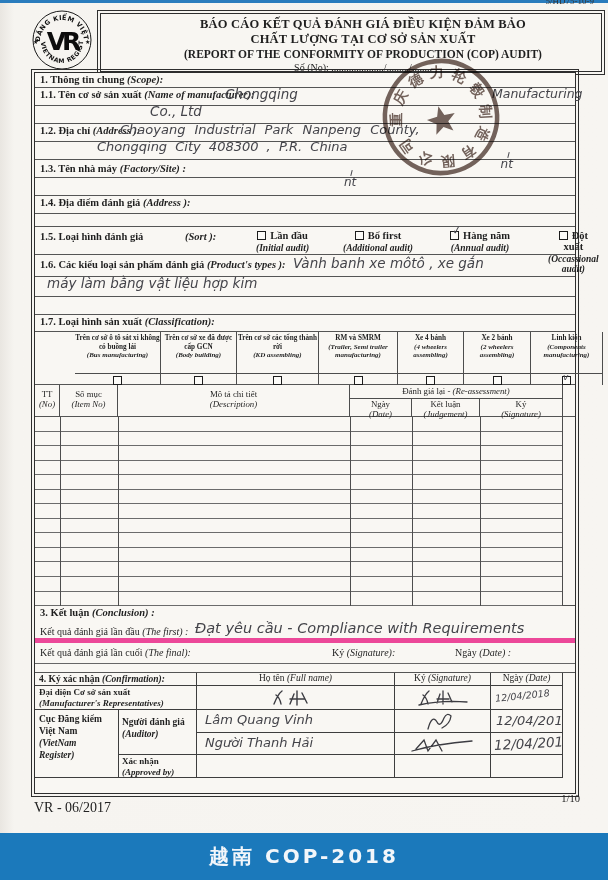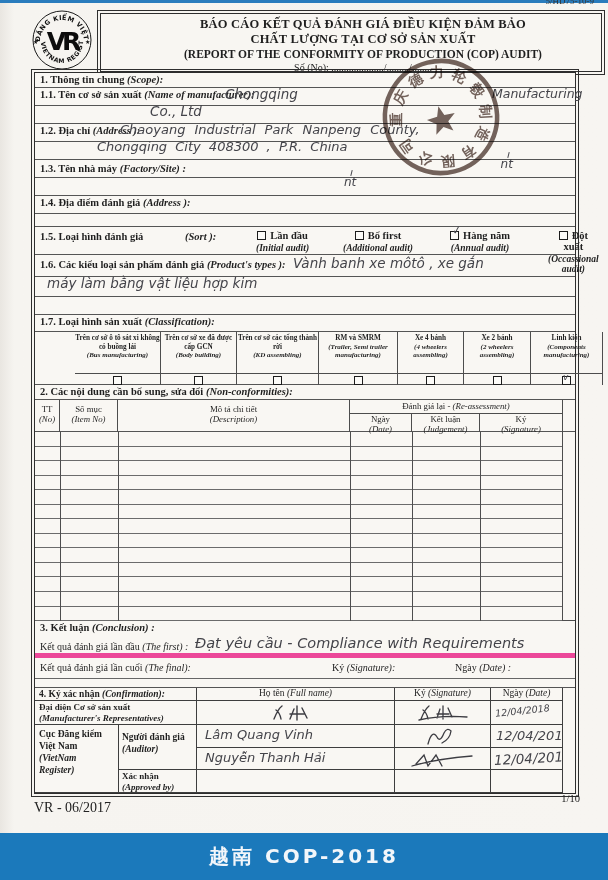--- a/index.html
+++ b/index.html
@@ -219,24 +219,20 @@
         <div class="cbc"><span class="cb"></span><span class="vmark"></span></div>
         <div class="cbc"><span class="cb"></span><span class="vmark"></span></div>
         <div class="cbc"><span class="cb"></span><span class="vmark"></span></div>
         <div class="cbc"><span class="cb"></span><span class="vmark"></span></div>
         <div class="cbc"><span class="cb"></span><span class="vmark"></span></div>
         <div class="cbc"><span class="cb"></span><span class="vmark"></span></div>
         <div class="cbc"><span class="cb"></span><span class="vmark">v</span></div>
       </div>
     </div>
 
-    <div class="r" style="height:15px">
-      <span class="b">2. Các nội dung cần bổ sung, sửa đổi</span>
-      <span class="bi">(Non-conformities):</span>
-    </div>
 
     <div class="r" style="height:32px;padding:0">
       <div class="s2h">
         <div class="sp2"><span>TT</span><br><span class="i2">(No)</span></div>
         <div class="sp2"><span>Số mục</span><br><span class="i2">(Item No)</span></div>
         <div class="sp2"><span>Mô tả chi tiết</span><br><span class="i2">(Description)</span></div>
         <div class="reh"><span>Đánh giá lại -</span> <span class="i2">(Re-assessment)</span></div>
         <div><span>Ngày</span><br><span class="i2">(Date)</span></div>
         <div><span>Kết luận</span><br><span class="i2">(Judgement)</span></div>
         <div><span>Ký</span><br><span class="i2">(Signature)</span></div>
@@ -300,21 +296,21 @@
         <div>
           <svg class="sig" width="50" height="20" viewBox="0 0 50 20">
               <path d="M10 17 Q14 2 19 10 Q22 16 26 6 q3 -6 7 -2 q-1 8 -9 12" fill="none" stroke="#3c3c42" stroke-width="1.3" stroke-linecap="round"></path>
             </svg>
         </div>
         <div>
             <span class="hwdate" style="position:absolute;left:5px;top:3px;font-size:13px">12/04/2018</span>
           </div>
 
         <div>
-            <span class="hw" style="left:8px;top:2px;font-size:13px">Nguyễn Thanh Hải</span>
+            <span class="hw" style="left:8px;top:2px;font-size:13px">Người Thanh Hải</span>
           </div>
         <div>
           <svg class="sig" width="70" height="20" viewBox="0 0 70 20">
               <path d="M8 14 l8 -9 l4 11 l8 -11 l6 11 M4 16 q24 -7 60 -10" fill="none" stroke="#3c3c42" stroke-width="1.3" stroke-linecap="round"></path>
             </svg>
         </div>
         <div>
             <span class="hwdate" style="position:absolute;left:3px;top:2px;font-size:13.5px;transform:rotate(-3deg)">12/04/2018</span>
           </div>
 

